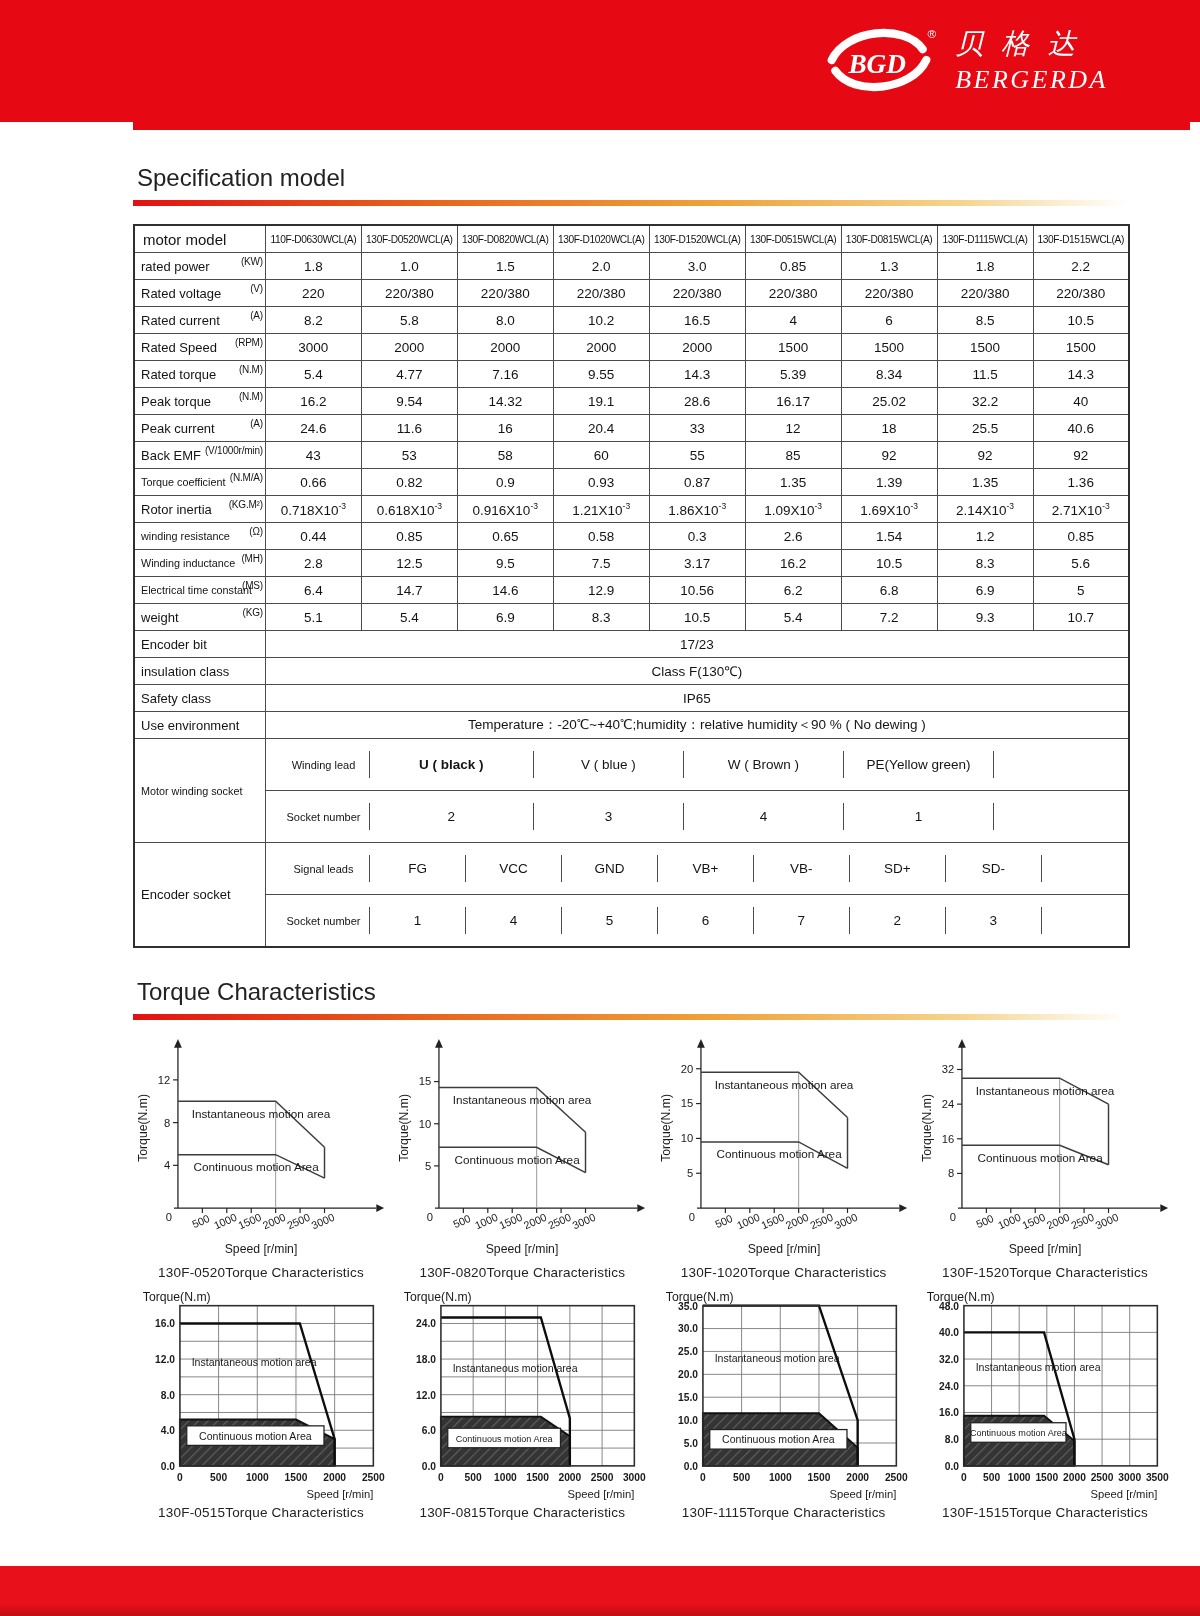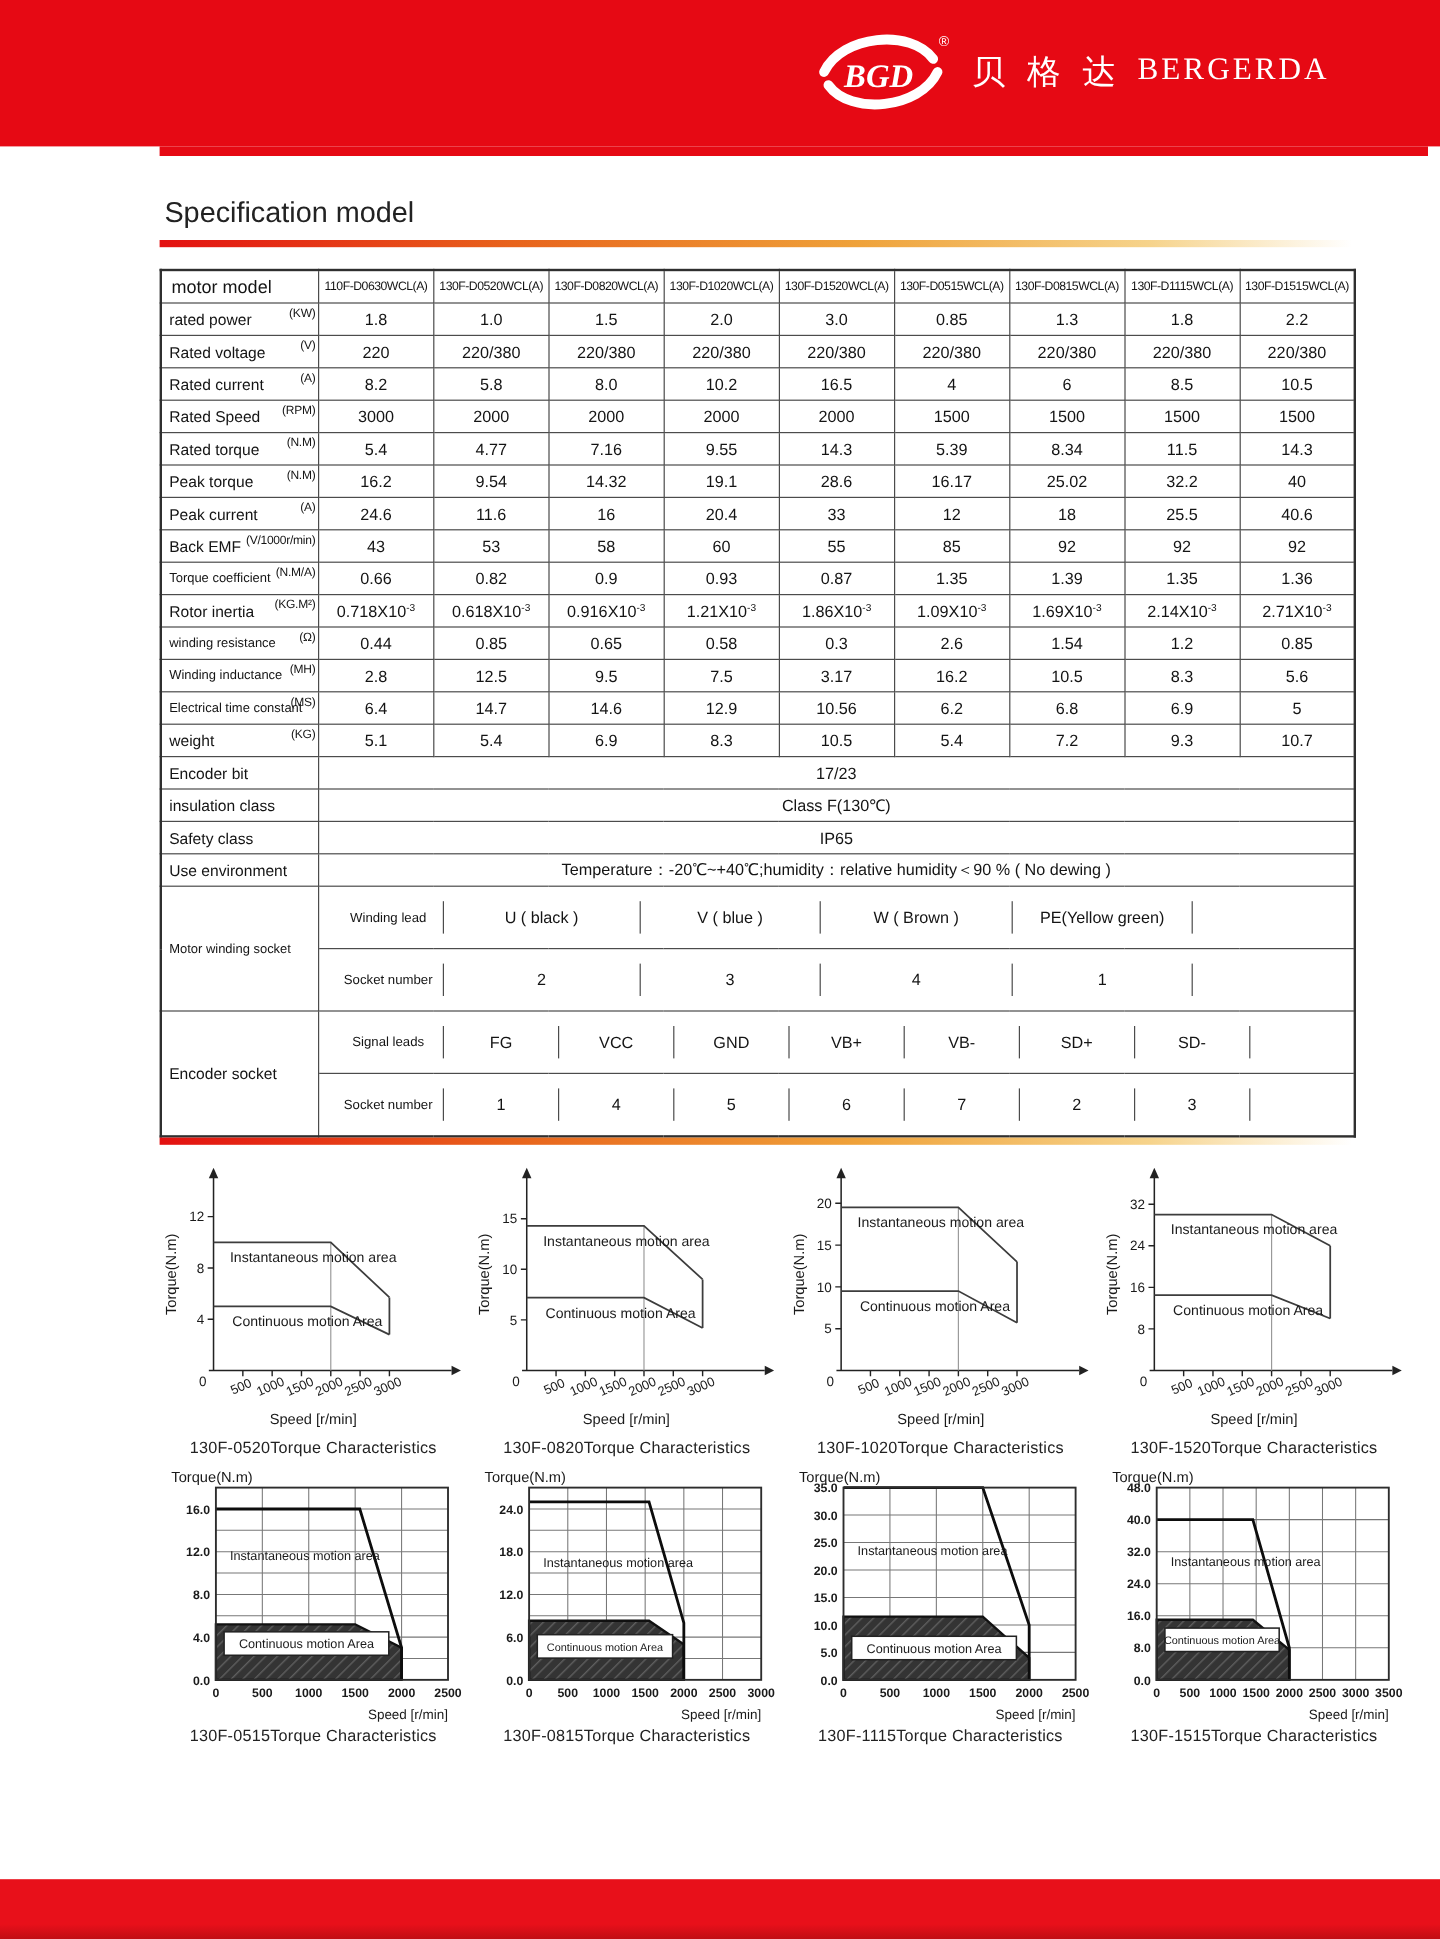--- a/index.html
+++ b/index.html
@@ -1,20 +1,20 @@
 <!DOCTYPE html>
 <html><head>
 <meta charset="utf-8">
 <style>
   html,body{margin:0;padding:0;background:#ffffff;}
   .page{position:relative;width:1200px;height:1616px;background:#fff;overflow:hidden;
         font-family:"Liberation Sans",sans-serif;color:#141414;}
   .topbar{position:absolute;top:0;left:0;right:0;height:122px;background:#e60914;}
   .logo{position:absolute;right:92px;top:18px;display:flex;align-items:center;gap:16px;}
-  .logo-textcol{display:flex;flex-direction:row;justify-content:center;}
+  .logo-textcol{display:flex;flex-direction:column;justify-content:center;font-style:italic;}
   .logo-cn{color:#fff;font-size:28px;letter-spacing:18px;font-family:"Liberation Serif",serif;}
   .logo-en{color:#fff;font-size:26px;letter-spacing:2.5px;font-family:"Liberation Serif",serif;margin-top:2px;}
   .content{position:absolute;left:133px;top:122px;width:1057px;}
   .title{font-size:37px;font-weight:700;color:#111;margin:30px 0 14px 0;letter-spacing:.5px;}
   .title-bar{height:8px;background:#e60914;width:1057px;}
   .section-h{font-size:24px;font-weight:400;color:#222;margin:34px 0 8px 4px;}
   .section-h.torque{margin-top:30px;}
   .grad-bar{height:6px;width:1057px;
      background:linear-gradient(90deg,#e31111 0%,#e8641c 28%,#efa23a 55%,#f6d38b 78%,rgba(250,230,190,0) 94%);}
   table.spec{border-collapse:collapse;width:997px;margin-top:18px;border:2px solid #2f2f2f;table-layout:fixed;}
@@ -274,21 +274,21 @@
           </tr>
           <tr>
             <td class="lbl">Use environment</td>
             <td class="span-val" colspan="9">Temperature：-20℃~+40℃;humidity：relative humidity＜90 % ( No dewing )</td>
           </tr>
           <tr>
             <td class="lbl sm" rowspan="2">Motor winding socket</td>
             <td class="nest" colspan="9">
               <div class="nrow">
                 <div class="ncell sub" style="width: 11%;">Winding lead</div>
-                <div class="ncell" style="width: 19.5%;">U ( black )</div>
+                <div class="ncell" style="width: 19.5%; font-weight: bold;">U ( black )</div>
                 <div class="ncell" style="width: 18%;">V ( blue )</div>
                 <div class="ncell" style="width: 19%;">W ( Brown )</div>
                 <div class="ncell" style="width: 18%;">PE(Yellow green)</div>
                 <div class="ncell" style="width: 14.5%;"></div>
               </div>
             </td>
           </tr>
           <tr>
             <td class="nest" colspan="9">
               <div class="nrow">
@@ -328,20 +328,21 @@
                 <div class="ncell" style="width: 11.45%;">7</div>
                 <div class="ncell" style="width: 11.45%;">2</div>
                 <div class="ncell" style="width: 11.45%;">3</div>
                 <div class="ncell" style="width: 8.85%;"></div>
               </div>
             </td>
           </tr>
         </tbody>
     </table>
 
+    <h2 class="section-h torque">Torque Characteristics</h2>
     <div class="grad-bar"></div>
 
     <div class="charts" id="charts-top">
         <div class="fig">
           <svg viewBox="0 0 262 236" width="256" height="231">
             <line x1="42" y1="180" x2="249" y2="180" stroke="#222" stroke-width="1.3"></line>
             <polygon points="249,176 249,184 257,180" fill="#222" stroke="none" stroke-width="0"></polygon>
             <line x1="46" y1="180" x2="46" y2="15" stroke="#222" stroke-width="1.3"></line>
             <polygon points="42,16 50,16 46,7" fill="#222" stroke="none" stroke-width="0"></polygon>
             <line x1="41" y1="136.26666666666665" x2="46" y2="136.26666666666665" stroke="#222" stroke-width="1.2"></line>

